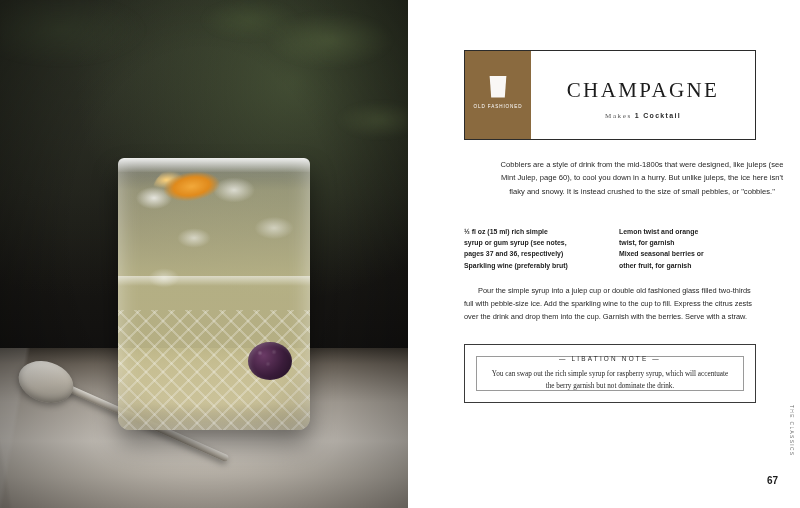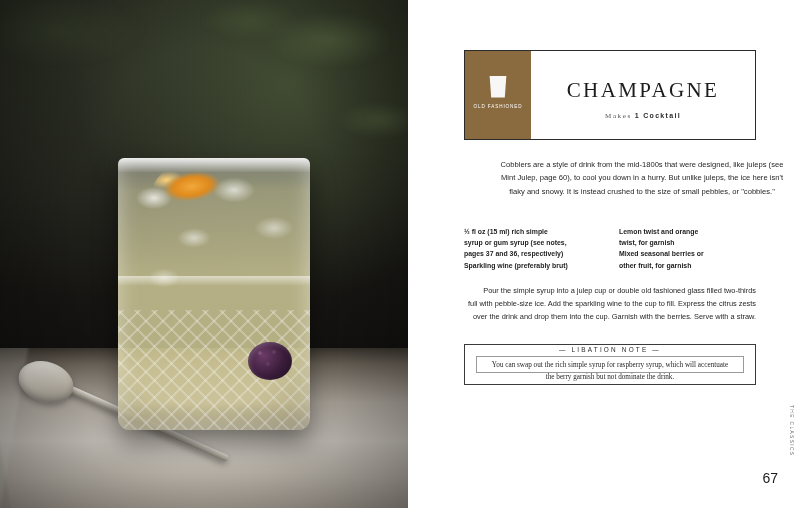--- a/index.html
+++ b/index.html
@@ -282,30 +282,30 @@
   .ing-col .ing-item { margin-bottom: 0px; }
 
   .method {
     position: absolute;
     left: 56px;
     top: 284px;
     width: 292px;
     font-size: 7.4px;
     line-height: 1.76;
     color: #262626;
-    text-align: right;
+    text-align: left;
     text-indent: 14px;
   }
 
   .note-box {
     position: absolute;
     left: 56px;
     top: 344px;
     width: 292px;
-    height: 41px;
+    height: 59px;
     border: 1px solid #3a3a3a;
     box-sizing: border-box;
     padding: 11px;
   }
   .note-inner {
     width: 100%;
     height: 100%;
     border: 1px solid #9a9a9a;
     box-sizing: border-box;
     display: flex;
@@ -327,23 +327,24 @@
     font-size: 7.2px;
     line-height: 1.7;
     color: #262626;
     text-align: center;
   }
 
   .page-number {
     position: absolute;
     right: 22px;
     bottom: 22px;
-    font-size: 14px;
+    font-size: 10px;
     color: #1c1c1c;
     font-family: "Liberation Sans", sans-serif;
+    font-weight: bold;
   }
   .side-tab {
     position: absolute;
     right: 6px;
     bottom: 52px;
     font-size: 4.8px;
     letter-spacing: 1.4px;
     color: #6a6a6a;
     writing-mode: vertical-rl;
     text-transform: uppercase;

